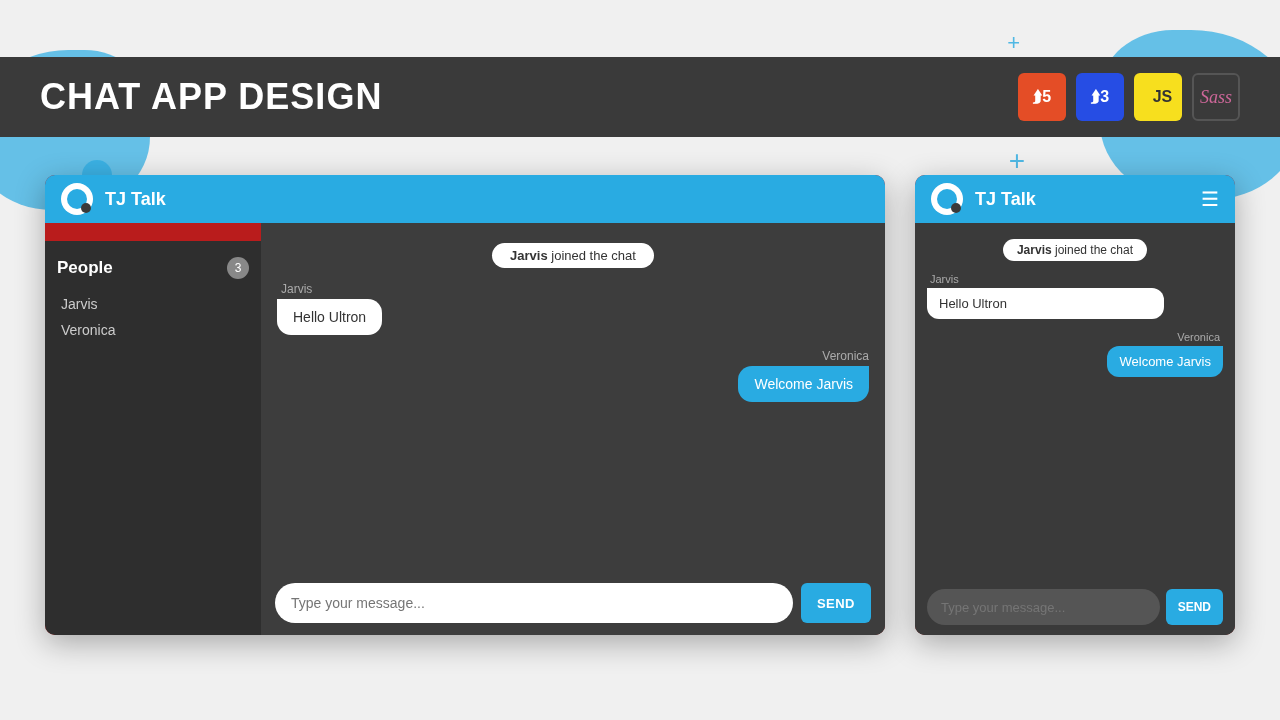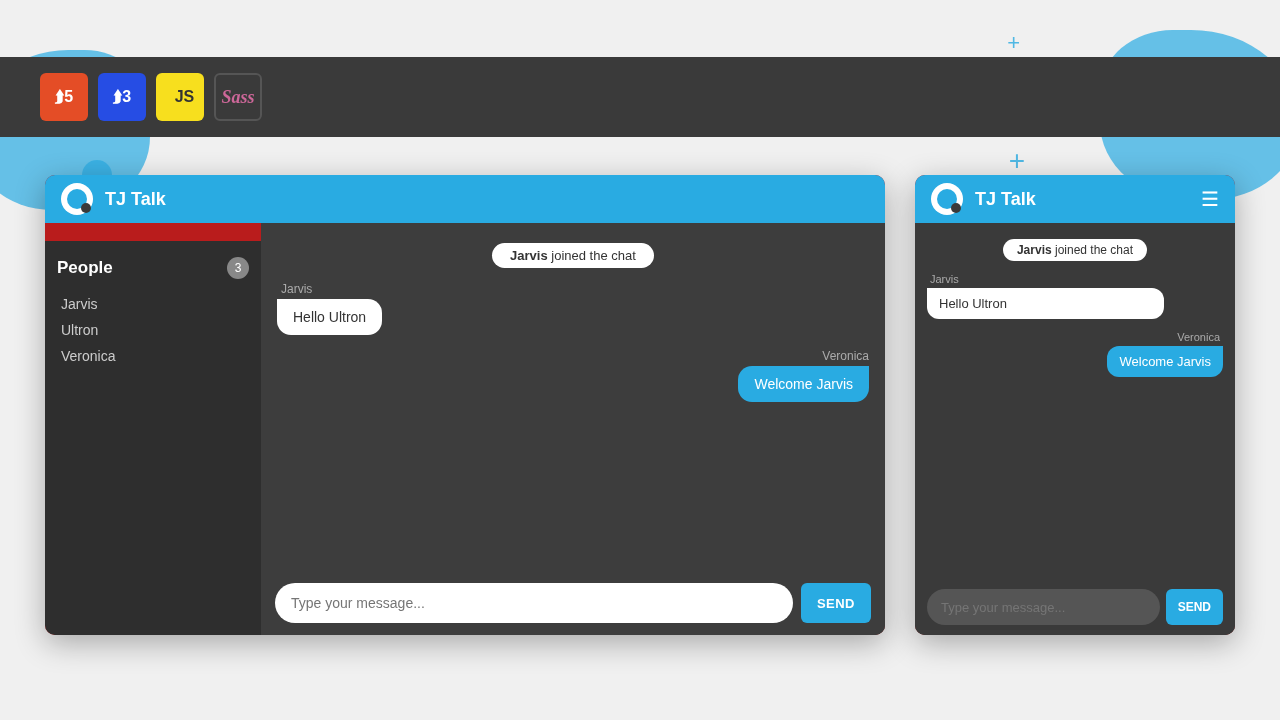--- a/index.html
+++ b/index.html
@@ -402,32 +402,33 @@
 <body>
 
 <div class="bg-blob blob-top-left"></div>
 <div class="bg-blob blob-top-right"></div>
 <div class="bg-blob blob-mid-left"></div>
 
 <span class="plus-deco" style="top:145px; right:255px; font-size:28px;">+</span>
 <span class="plus-deco" style="top:30px; right:260px; font-size:22px;">+</span>
 
 <div class="header-banner">
+  <h1 class="header-title">CHAT APP DESIGN</h1>
   <div class="header-icons">
     <div class="tech-badge badge-html5">
       <span>⮭5</span>
     </div>
     <div class="tech-badge badge-css3">
       <span>⮭3</span>
     </div>
     <div class="tech-badge badge-js">
       <span>JS</span>
     </div>
     <div class="tech-badge badge-sass">
-      <span style="font-family: Georgia, serif; font-style: italic; font-weight: 700; font-size: 18px;">Sass</span>
+      <span style="font-family: Georgia, serif; font-style: italic; font-weight: 400; font-size: 18px;">Sass</span>
     </div>
   </div>
 </div>
 
 <div class="main-area">
 
   <div class="chat-window chat-window-large">
 
     <div class="window-titlebar">
       <div class="app-logo">
@@ -437,21 +438,20 @@
     </div>
 
     <div class="large-window-body">
 
       <div class="sidebar">
         <div class="sidebar-header">
           <span class="sidebar-title">People</span>
           <span class="badge-count">3</span>
         </div>
         <div class="sidebar-user">Jarvis</div>
-        <div class="sidebar-user">Ultron</div>
         <div class="sidebar-user">Veronica</div>
       </div>
 
       <div class="chat-area">
         <div class="chat-messages">
 
           <div class="system-message">
             <div class="system-msg-bubble">
               <span class="username">Jarvis</span>
               <span> joined the chat</span>

